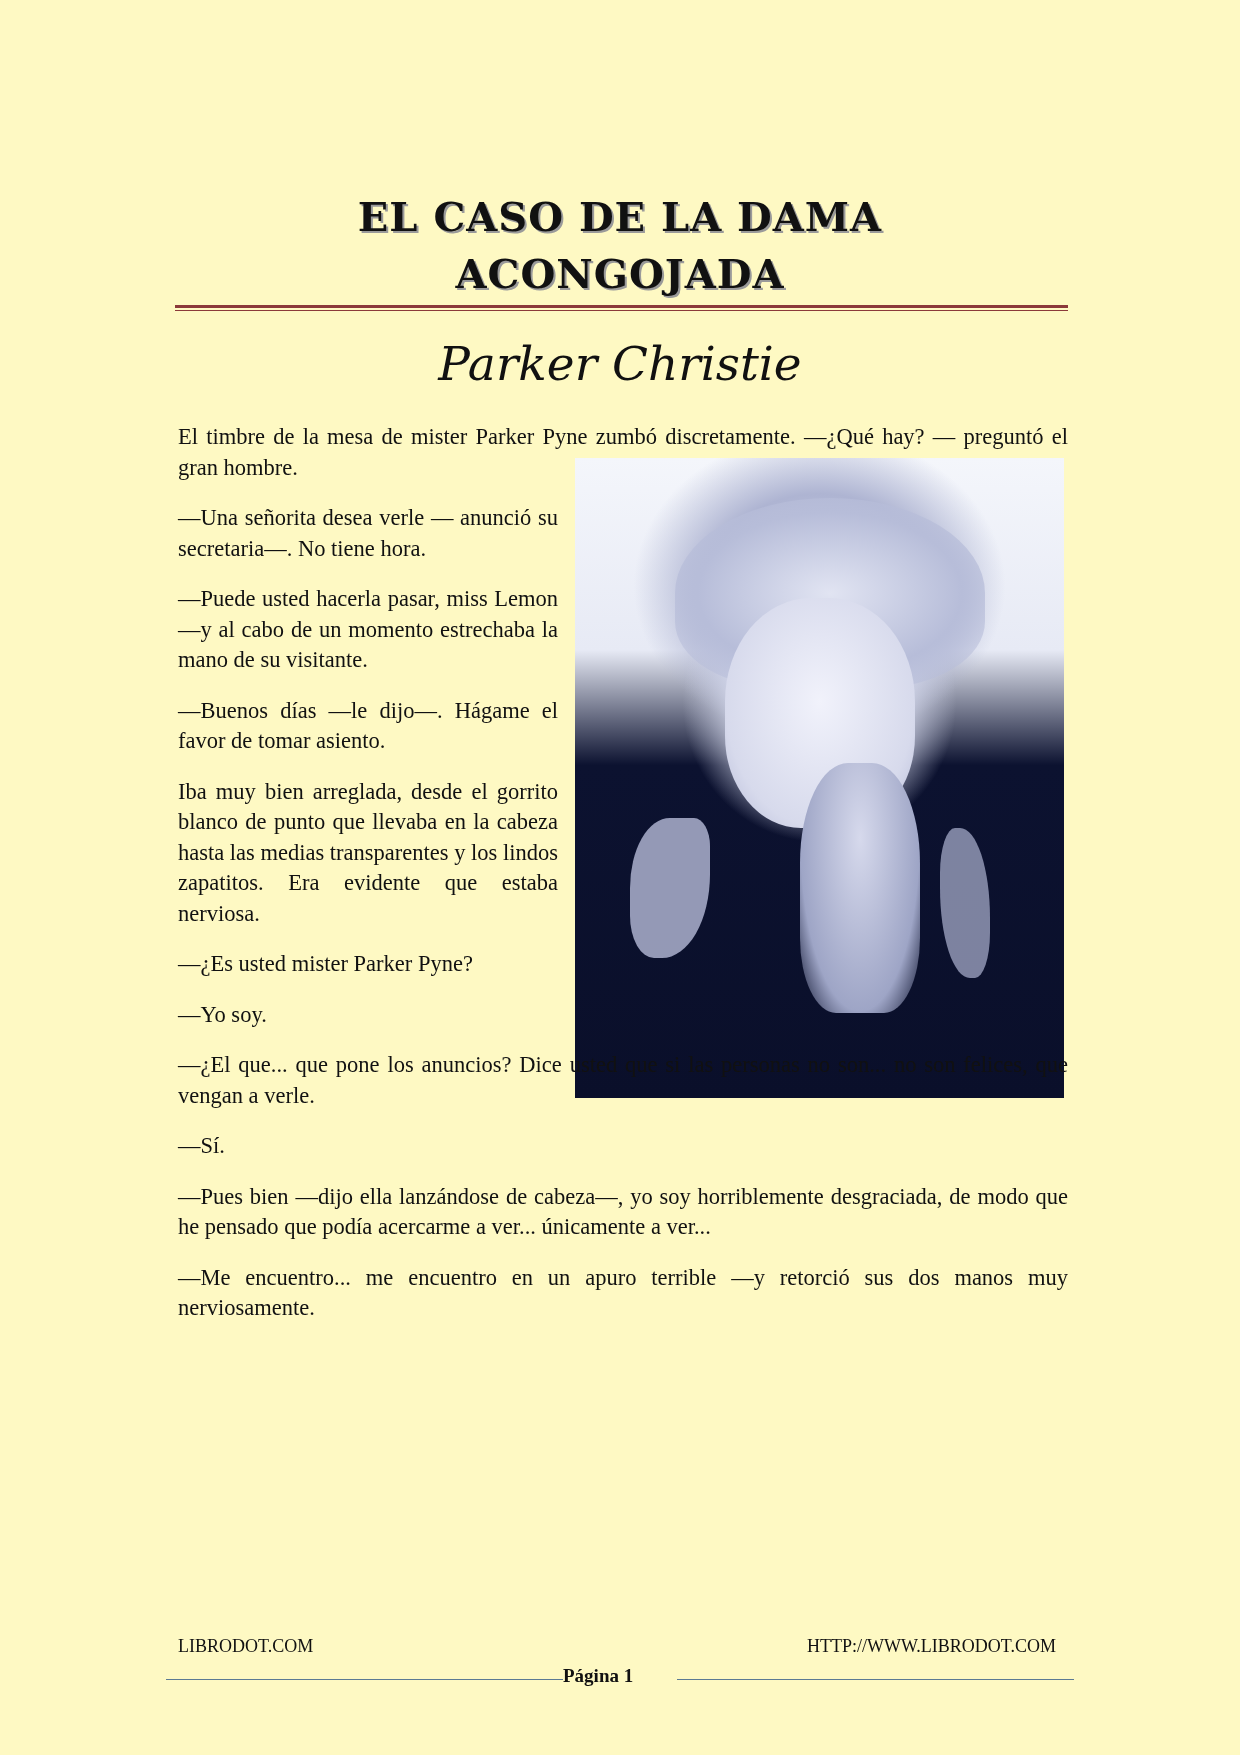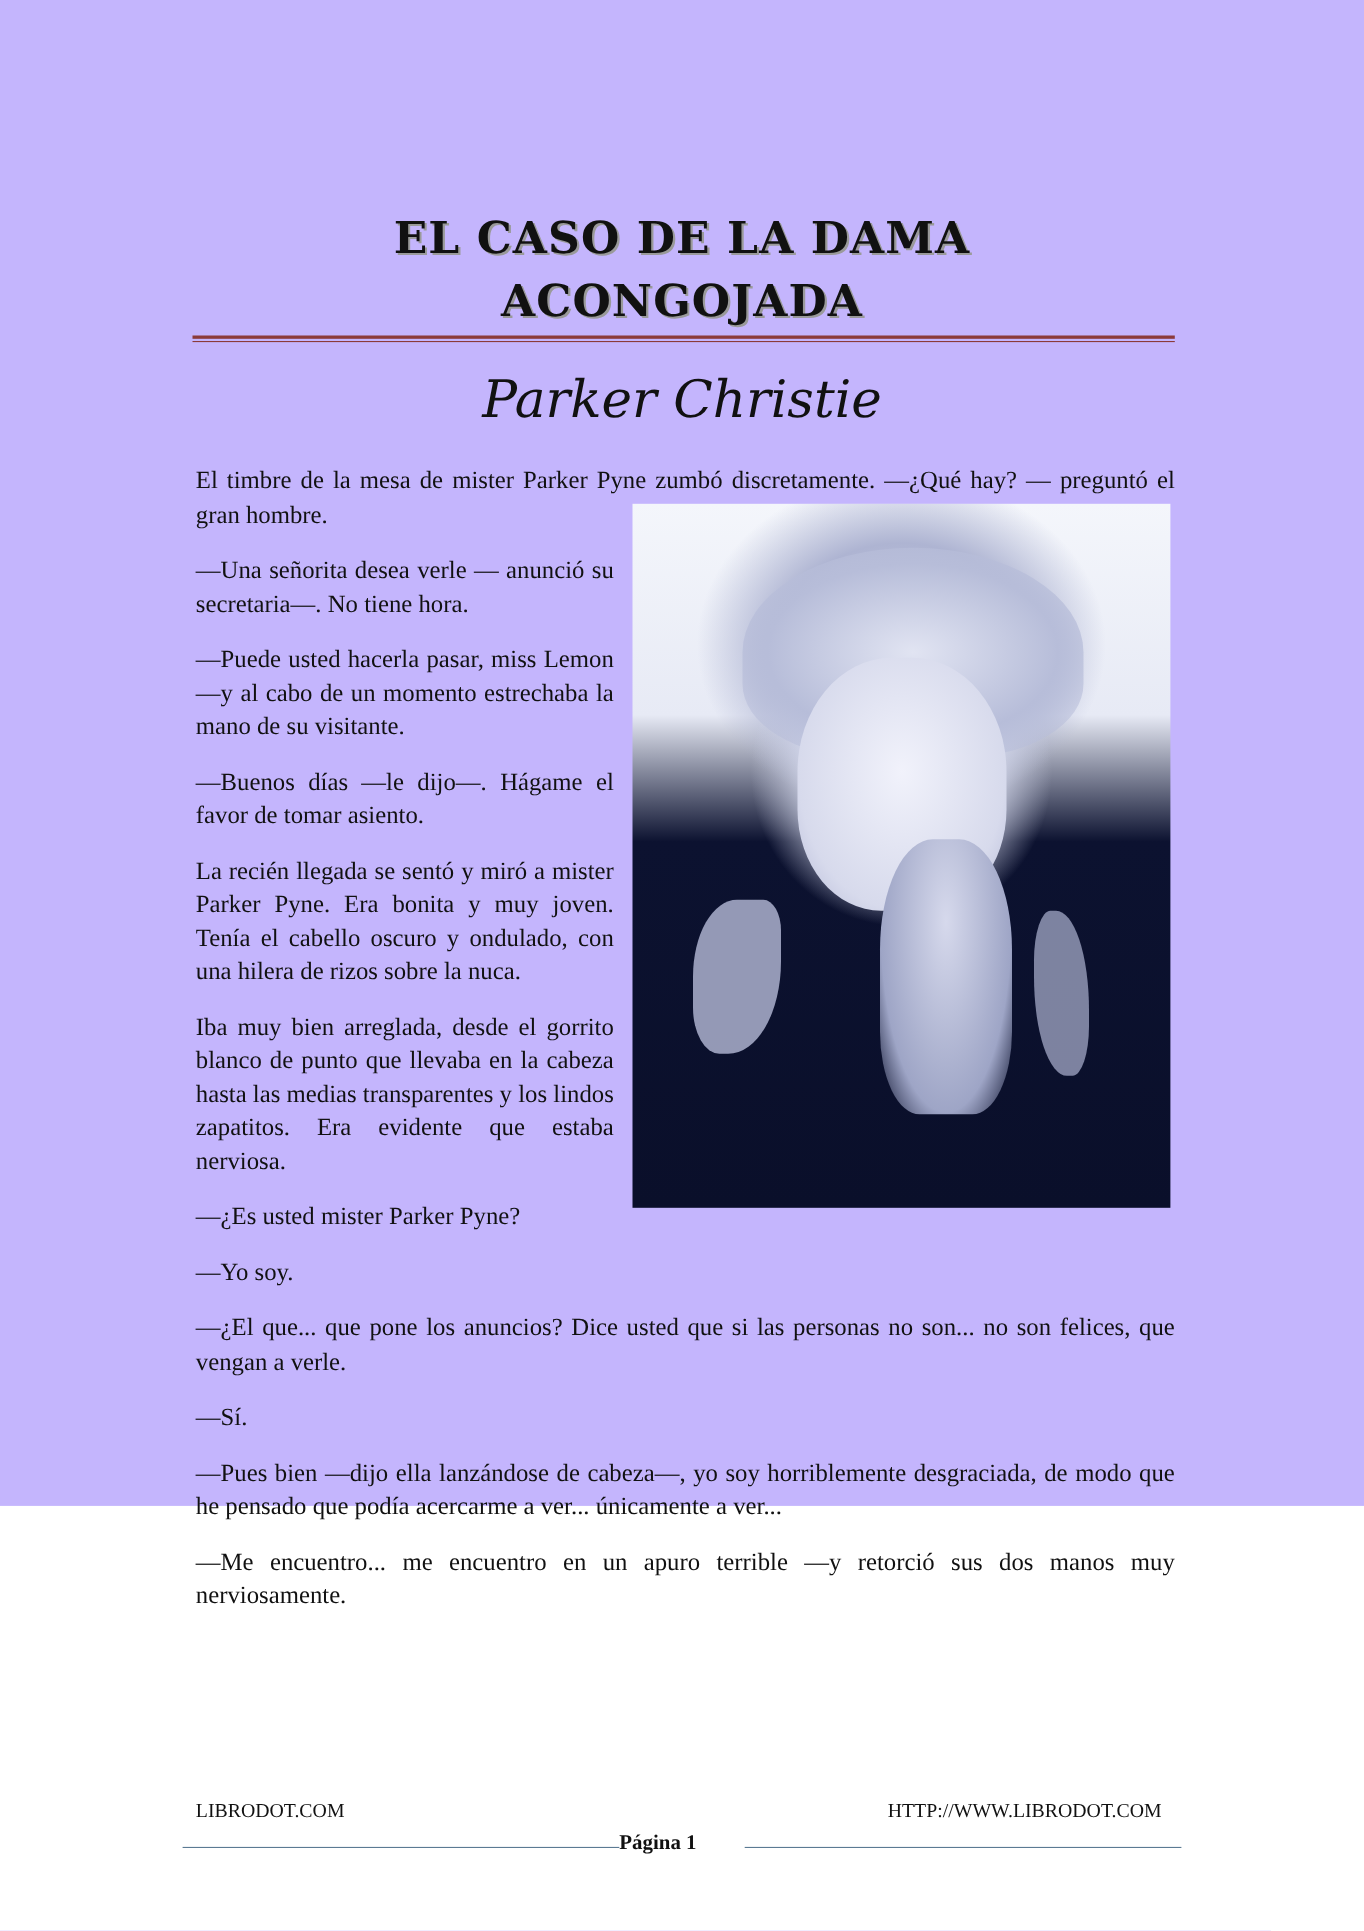--- a/index.html
+++ b/index.html
@@ -1,17 +1,17 @@
 <!DOCTYPE html>
 <html><head>
 <meta charset="utf-8">
 <style>
   html, body { margin: 0; padding: 0; background: #ffffff; }
   body { width: 1240px; height: 1755px; position: relative; overflow: hidden; }
-  .page { position: absolute; left: 0; top: 0; width: 1240px; height: 1369px; background: #c4b5fd; }
+  .page { position: absolute; left: 0; top: 0; width: 1240px; height: 1755px; background: #fef9c3; }
 
   .title {
     position: absolute; left: 175px; top: 188px; width: 890px;
     text-align: center;
     font-family: "DejaVu Serif", serif; font-weight: bold;
     font-size: 40px; line-height: 57px; letter-spacing: 1px;
     color: #111;
     text-shadow: 2px 2px 0 #9a9a9a;
   }
   .title-rule {
@@ -106,21 +106,20 @@
     <div class="hand"></div>
     <div class="motif-l"></div>
     <div class="motif-r"></div>
   </div>
 
   <div class="body-text">
     <p style="margin-right:0;">El timbre de la mesa de mister Parker Pyne zumbó discretamente. —¿Qué hay? — preguntó el gran hombre.</p>
     <p style="width:380px;">—Una señorita desea verle — anunció su secretaria—. No tiene hora.</p>
     <p style="width:380px;">—Puede usted hacerla pasar, miss Lemon —y al cabo de un momento estrechaba la mano de su visitante.</p>
     <p style="width:380px;">—Buenos días —le dijo—. Hágame el favor de tomar asiento.</p>
-    <p style="width:380px;">La recién llegada se sentó y miró a mister Parker Pyne. Era bonita y muy joven. Tenía el cabello oscuro y ondulado, con una hilera de rizos sobre la nuca.</p>
     <p style="width:380px;">Iba muy bien arreglada, desde el gorrito blanco de punto que llevaba en la cabeza hasta las medias transparentes y los lindos zapatitos. Era evidente que estaba nerviosa.</p>
     <p>—¿Es usted mister Parker Pyne?</p>
     <p>—Yo soy.</p>
     <p>—¿El que... que pone los anuncios? Dice usted que si las personas no son... no son felices, que vengan a verle.</p>
     <p>—Sí.</p>
     <p>—Pues bien —dijo ella lanzándose de cabeza—, yo soy horriblemente desgraciada, de modo que he pensado que podía acercarme a ver... únicamente a ver...</p>
     <p>—Me encuentro... me encuentro en un apuro terrible —y retorció sus dos manos muy nerviosamente.</p>
   </div>
 
   <div class="footer-left">LIBRODOT.COM</div>

